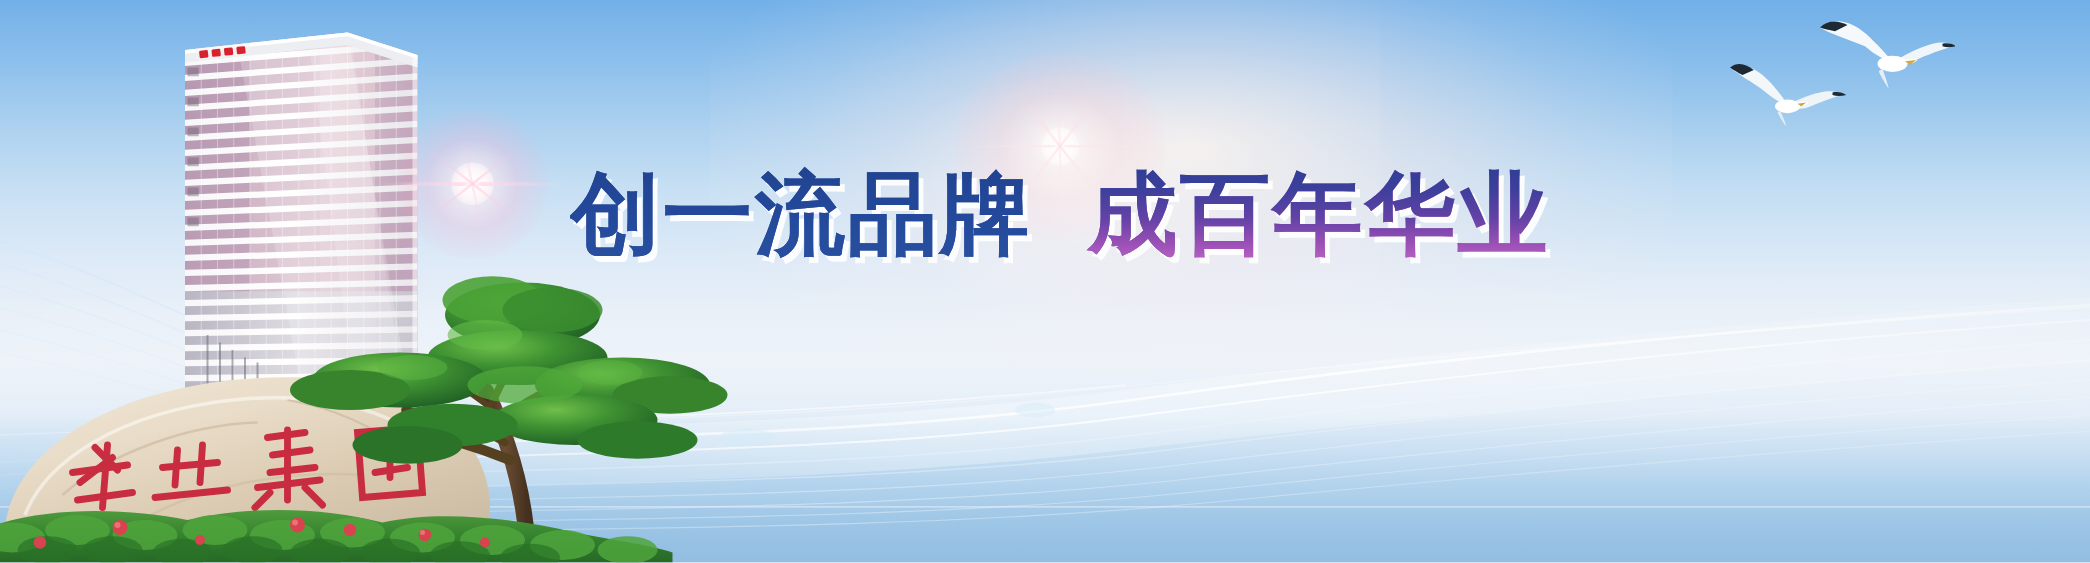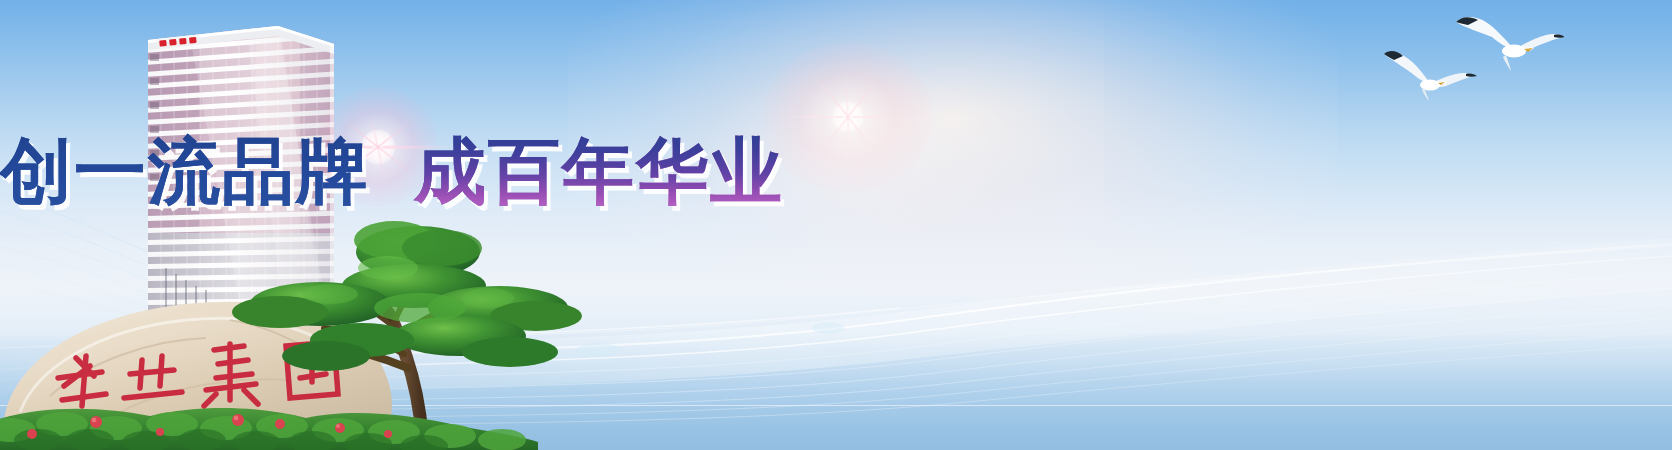--- a/index.html
+++ b/index.html
@@ -147,27 +147,29 @@
     width: 190px;
     height: 110px;
   }
 
   
   .slogan {
     position: absolute;
     left: 0;
     right: 0;
     top: 131px;
+    text-align: center;
     white-space: nowrap;
     font-family: "DejaVu Sans", "Liberation Sans", sans-serif;
     font-weight: bold;
     font-size: 72px;
     line-height: 80px;
     letter-spacing: 2px;
     user-select: none;
+    padding-left: 24px;
   }
   .slogan-inner {
     display: inline-block;
     position: relative;
   }
   .slogan-shadow {
     position: absolute;
     left: 4px;
     top: 5px;
     color: #ffffff;

